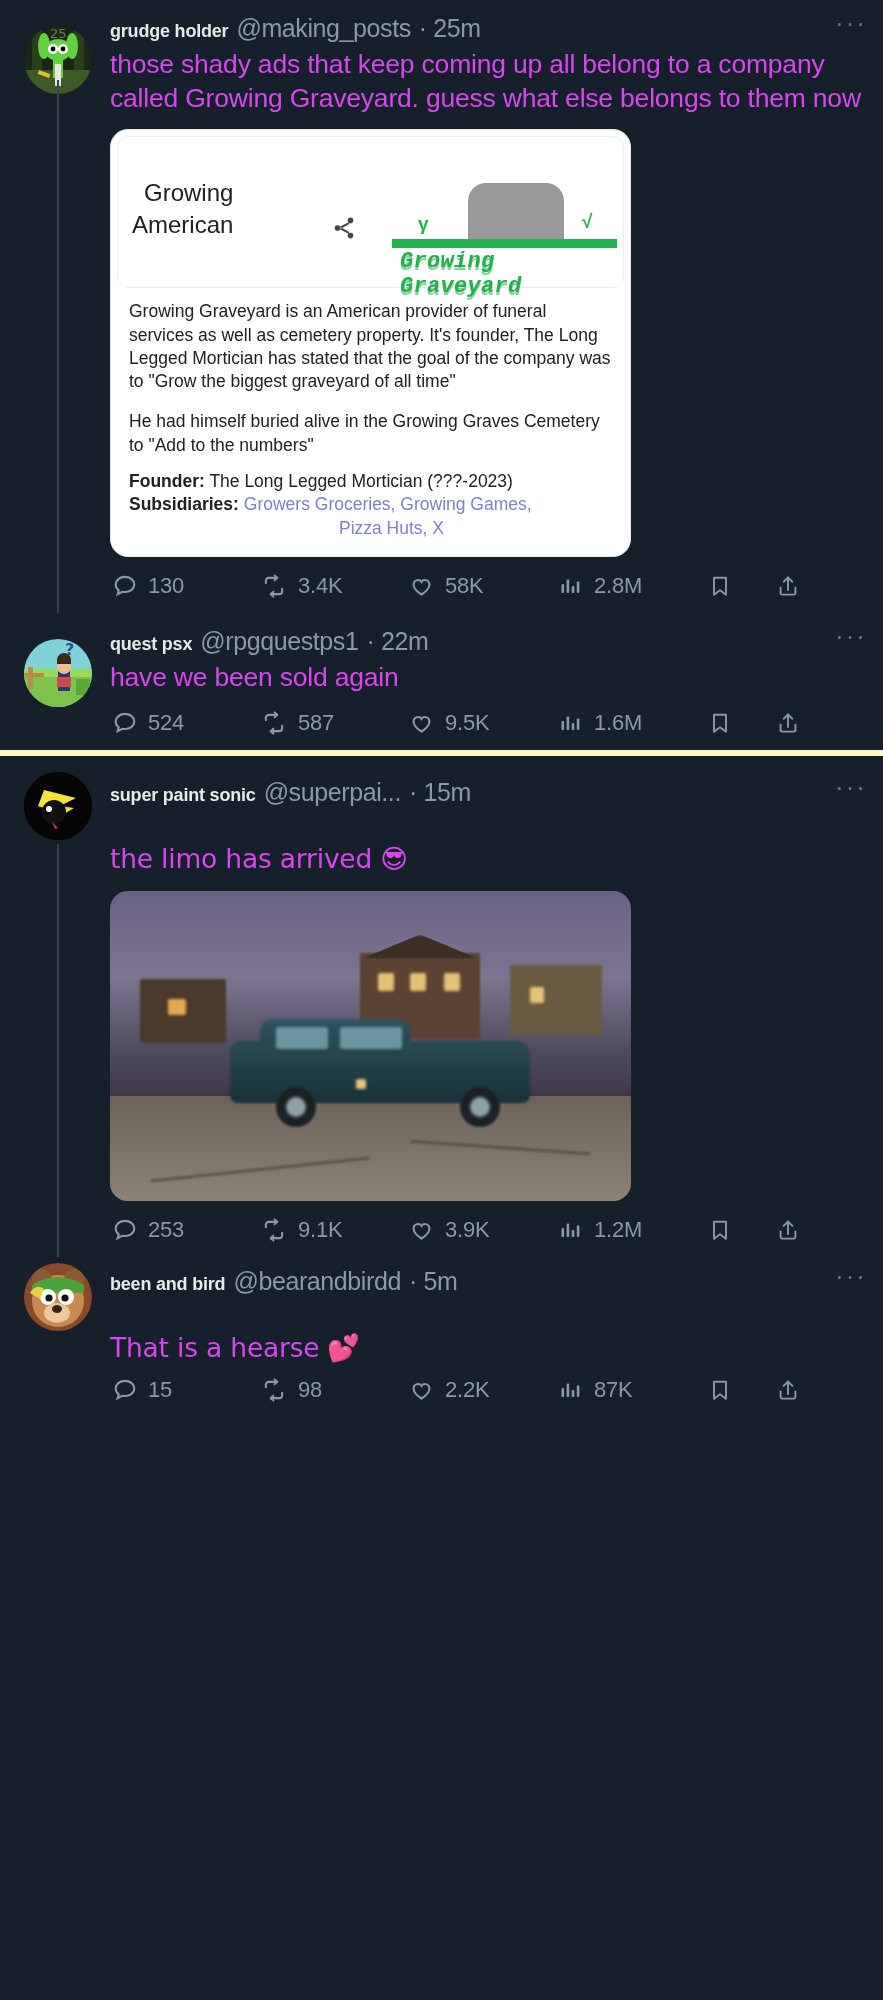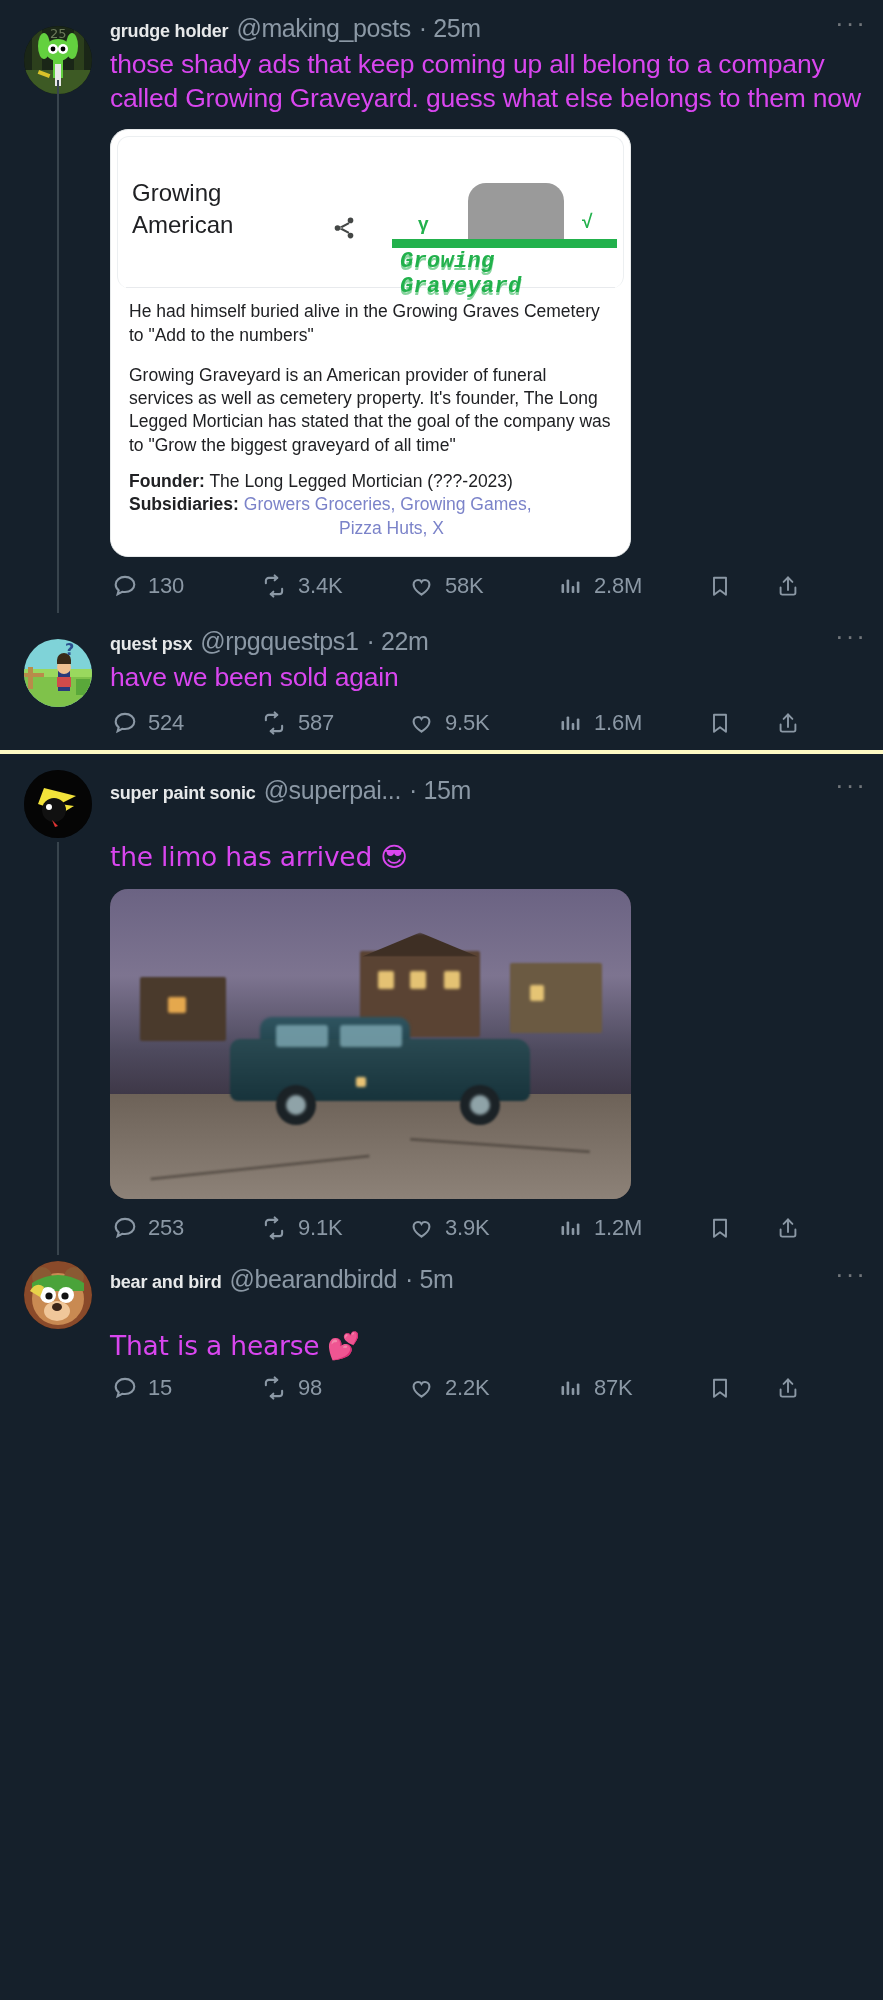--- a/index.html
+++ b/index.html
@@ -5,21 +5,21 @@
   * { box-sizing: border-box; margin: 0; padding: 0; }
   html, body {
     width: 883px; height: 2000px;
     background: #15202b;
     font-family: "Liberation Sans", sans-serif;
     overflow: hidden;
   }
   .feed { width: 883px; height: 2000px; position: relative; }
 
   .post { position: relative; display: flex; padding: 0 18px 0 24px; }
-  .post-divider { border-top: 4px solid #fef9c3; }
+  .post-divider { border-top: 6px solid #fef9c3; }
 
   .gutter { width: 86px; flex: 0 0 86px; position: relative; }
   .avatar {
     width: 68px; height: 68px; border-radius: 50%;
     overflow: hidden; position: relative; margin-top: 26px;
     background: #0b0f14;
   }
   .thread-line {
     position: absolute; left: 33px; top: 80px; bottom: 0;
     width: 2px; background: #38444d;
@@ -44,21 +44,21 @@
   
   .wikicard {
     margin-top: 14px; width: 521px;
     background: #fff; border-radius: 18px; overflow: hidden;
     border: 1px solid #e6e9ea;
   }
   .wikicard-inner { background:#fff; margin: 6px 6px 0 6px; border-radius: 12px;
                     border: 1px solid #eceff1; border-bottom: none; }
   .wiki-top { display: flex; align-items: flex-start; padding: 40px 12px 10px 14px;
               min-height: 150px; position: relative; }
-  .wiki-title { font-size: 24px; line-height: 1.32; color: #202124; font-weight: 400; }
+  .wiki-title { font-size: 24px; line-height: 1.32; color: #202124; font-weight: 400; text-align: right; }
   .share-icon { position: absolute; left: 212px; top: 78px; }
   .tomb-wrap { position: absolute; right: 6px; top: 46px; width: 225px; height: 110px; }
   .tombstone { position: absolute; left: 76px; top: 0; width: 96px; height: 58px;
                background: #9a9a9a; border-radius: 18px 18px 0 0; }
   .grass-bar { position: absolute; left: 0; top: 56px; width: 225px; height: 9px;
                background: #22b14c; }
   .gg-logo { position: absolute; left: 8px; top: 66px; font-family: Liberation Mono, monospace;
              font-weight: bold; font-style: italic; font-size: 22px; color: #22b14c;
              letter-spacing: 0.3px; text-shadow: 0 3px 0 rgba(34,177,76,.55); }
   .sprout { position: absolute; color: #22b14c; font-size: 19px; font-weight: bold; }
@@ -162,22 +162,22 @@
               <div class="tombstone"></div>
               <div class="grass-bar"></div>
               <span class="sprout" style="left:26px; top:30px;">γ</span>
               <span class="sprout" style="left:190px; top:28px;">√</span>
               <div class="gg-logo">Growing Graveyard</div>
             </div>
           </div>
           <div class="wiki-sep"></div>
         </div>
         <div class="wiki-body">
+          <p class="wiki-p">Growing Graveyard is an American provider of funeral services as well as cemetery property. It's founder, The Long Legged Mortician has stated that the goal of the company was to "Grow the biggest graveyard of all time"</p>
           <p class="wiki-p">He had himself buried alive in the Growing Graves Cemetery to "Add to the numbers"</p>
-          <p class="wiki-p">Growing Graveyard is an American provider of funeral services as well as cemetery property. It's founder, The Long Legged Mortician has stated that the goal of the company was to "Grow the biggest graveyard of all time"</p>
 
           <div class="kv">
             <b>Founder:</b>
             <span>The Long Legged Mortician (???-2023)</span>
           </div>
           <div class="kv">
             <b>Subsidiaries:</b>
             <span class="lnk">Growers Groceries, Growing Games,</span>
             <span class="lnk kv-indent">Pizza Huts, X</span>
           </div>
@@ -411,21 +411,21 @@
           <circle cx="25" cy="35" r="3.6" fill="#111"></circle>
             <circle cx="41" cy="35" r="3.6" fill="#111"></circle>
           <ellipse cx="33" cy="50" rx="13" ry="10" fill="#f0c79a"></ellipse>
           <ellipse cx="33" cy="46" rx="5" ry="4" fill="#3a2418"></ellipse>
           <path d="M6 30 q6 -10 14 -4 l-4 10 z" fill="#e8d24a"></path>
         </svg>
       </div>
     </div>
     <div class="body">
       <div class="head" style="padding-top:10px">
-        <span class="dname">bear and bird</span>
+        <span class="dname">been and bird</span>
         <span class="handle">@bearandbirdd</span>
         <span class="dot-time">· 5m</span>
         <span class="more" style="top:12px">···</span>
       </div>
       <div class="text emoji">That is a hearse 💕</div>
       <div class="actions" style="padding-top:12px">
         <div class="act reply">
           <svg width="26" height="26" viewBox="0 0 24 24" fill="none" stroke="#8b98a5" stroke-width="1.9">
               <path d="M12 3.6c4.8 0 8.6 3.1 8.6 7s-3.8 7-8.6 7c-.9 0-1.8-.1-2.6-.3l-4.2 2.3 1-3.6C4.4 14.7 3.4 12.8 3.4 10.6c0-3.9 3.8-7 8.6-7z"></path>
             </svg>

